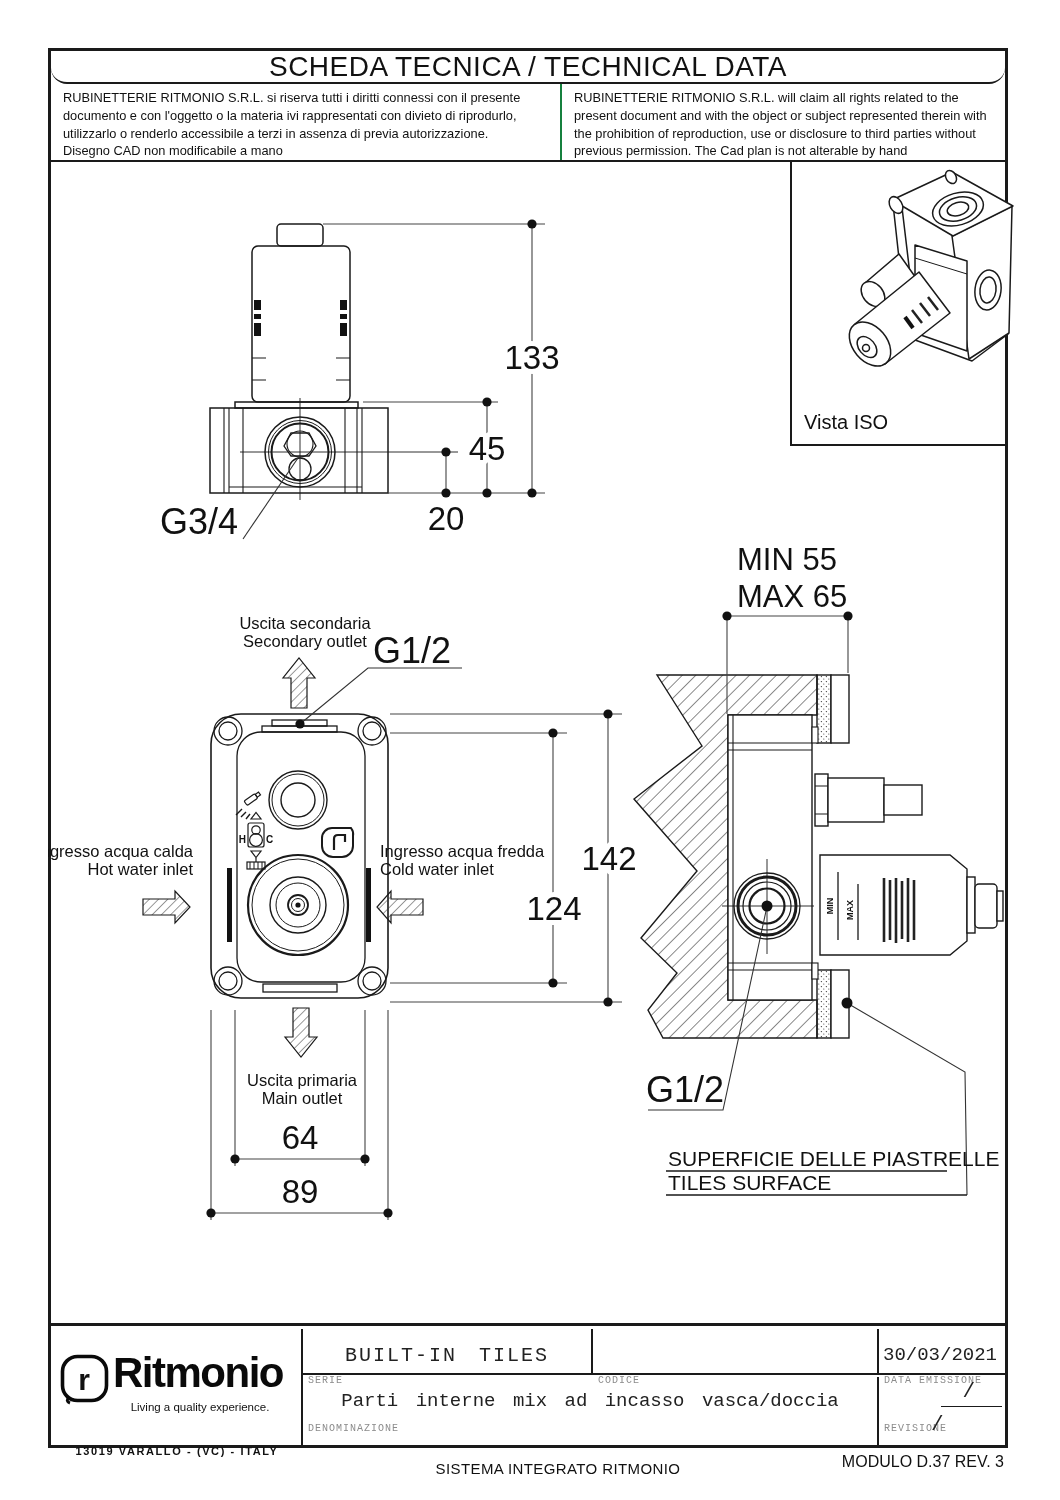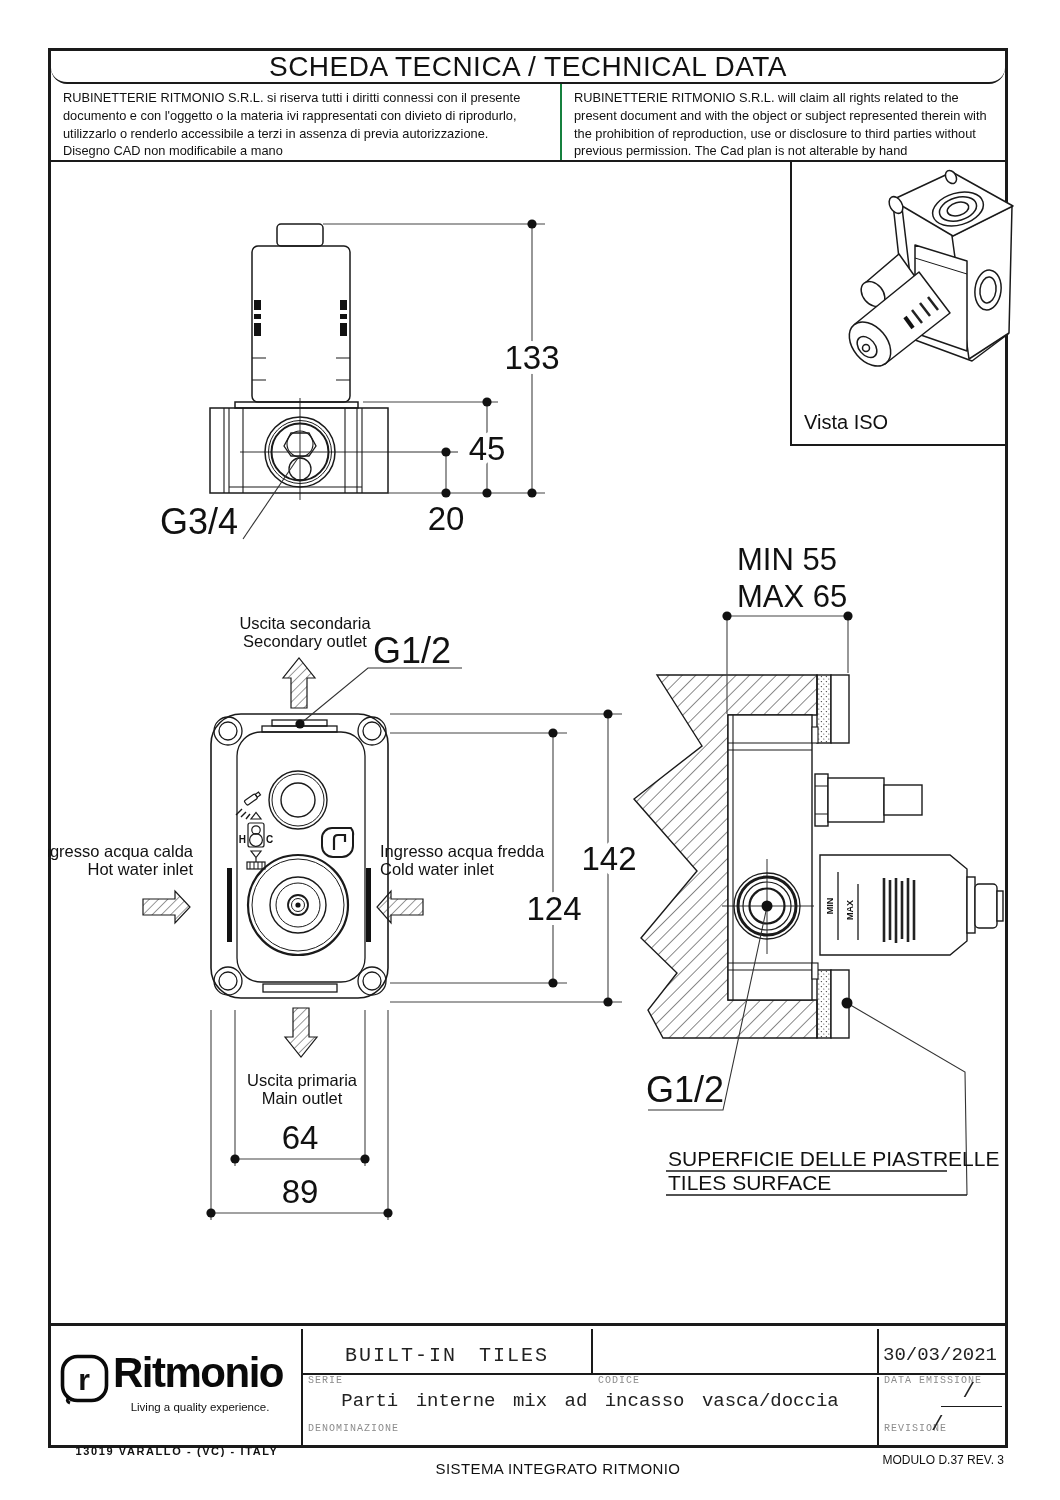--- a/index.html
+++ b/index.html
@@ -53,21 +53,21 @@
   .rev-slash1 { position:absolute; right:30px; top:3px;  font-size:21px; }
   .rev-line   { position:absolute; left:62px; right:3px; top:29px; border-top:1.5px solid #1a1a1a; }
   .rev-slash2 { position:absolute; left:52px; top:36px;  font-size:21px; }
   
   .logo-mark { position:absolute; left:8px; top:24px; }
   .wordmark  { position:absolute; left:62px; top:20px; font-size:42px; font-weight:bold; letter-spacing:-1.5px; color:#0a0a0a; }
   .tagline   { position:absolute; left:78px; top:72px; width:142px; text-align:center; font-size:11.5px; color:#111; }
   .address   { position:absolute; left:14px; top:88px; width:224px; text-align:center; font-size:11px; font-weight:bold; letter-spacing:1.6px;margin-top:28px; }
   
   .footer-center { left:98px; top:1460px; width:920px; text-align:center; font-size:15px; letter-spacing:.4px; }
-  .footer-right  { right:56px; top:1453px; font-size:12px;margin-left:17px; }
+  .footer-right  { right:56px; top:1453px; font-size:16px;margin-left:17px; }
 </style>
 </head>
 <body>
 
 <div class="abs sheet-frame"></div>
 
 <div class="abs header-row">SCHEDA TECNICA / TECHNICAL DATA</div>
 
 <div class="abs legal-row">
   <div class="legal-cell legal-it">RUBINETTERIE RITMONIO S.R.L. si riserva tutti i diritti connessi con il presente documento e con l'oggetto o la materia ivi rappresentati con divieto di riprodurlo, utilizzarlo o renderlo accessibile a terzi in assenza di previa autorizzazione. Disegno CAD non modificabile a mano</div>

